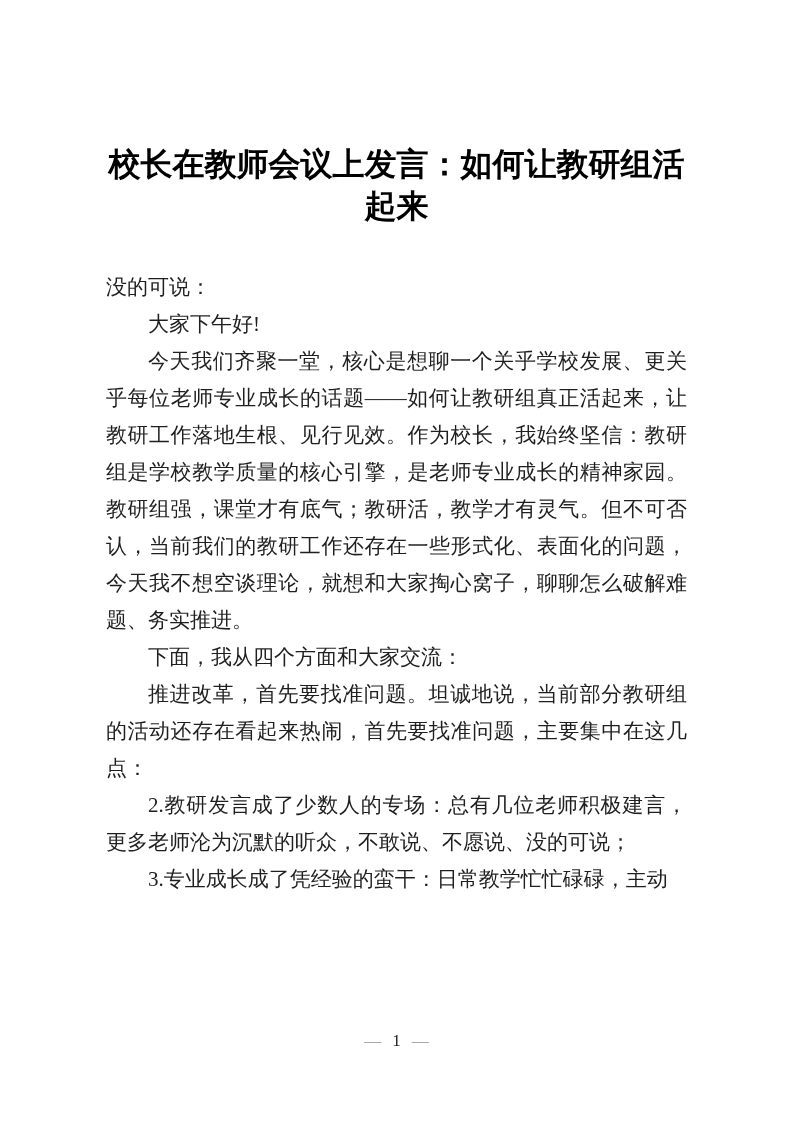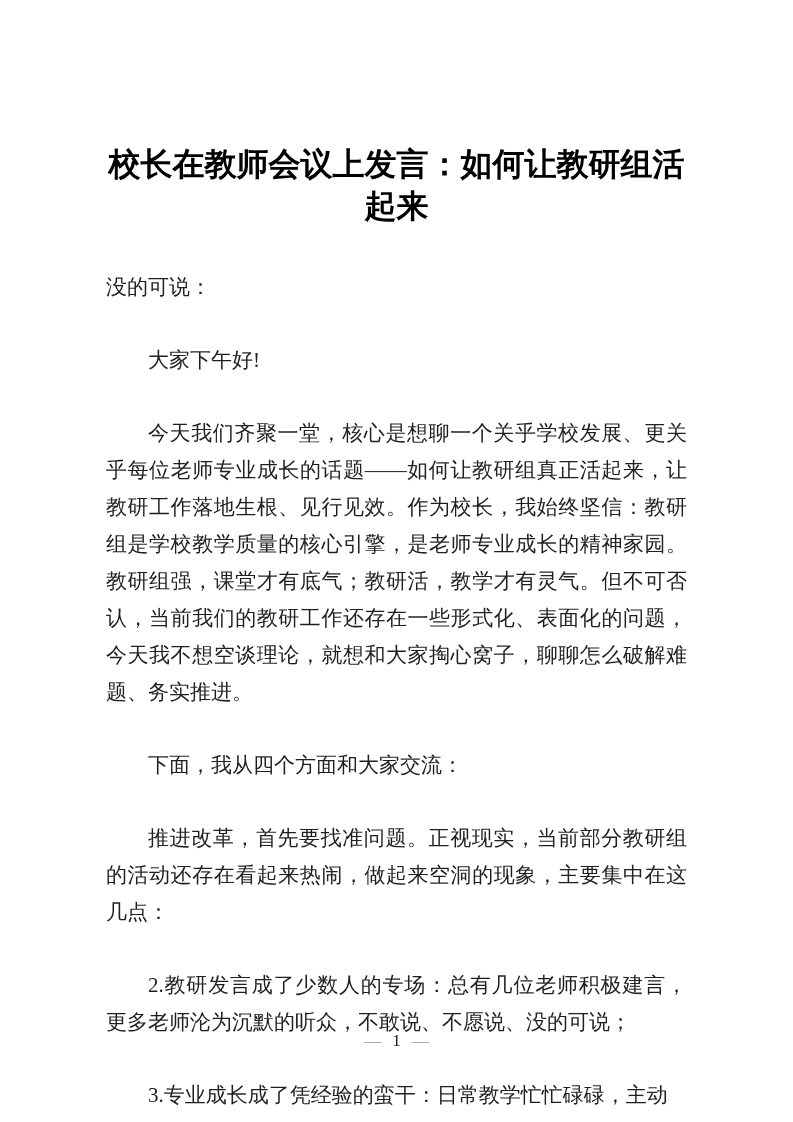--- a/index.html
+++ b/index.html
@@ -34,21 +34,20 @@
   .para {
     margin: 0;
     font-size: 21px;
     line-height: 37px;
     text-align: justify;
     color: #1f1f1f;
     word-break: break-all;
   }
   .para.indent {
     text-indent: 2em;
-    margin-top: 36px;
   }
   .para.bold {
     font-weight: bold;
     color: #000000;
     font-family: "Liberation Sans", sans-serif;
   }
   .footer {
     position: absolute;
     left: 0;
     right: 0;
@@ -70,21 +69,21 @@
 <body>
 
 <div class="page">
   <div class="content">
     <h1 class="doc-title">校长在教师会议上发言：如何让教研组活起来</h1>
     <div>
         <p class="para">没的可说：</p>
         <p class="para indent">大家下午好!</p>
         <p class="para indent">今天我们齐聚一堂，核心是想聊一个关乎学校发展、更关乎每位老师专业成长的话题——如何让教研组真正活起来，让教研工作落地生根、见行见效。作为校长，我始终坚信：教研组是学校教学质量的核心引擎，是老师专业成长的精神家园。教研组强，课堂才有底气；教研活，教学才有灵气。但不可否认，当前我们的教研工作还存在一些形式化、表面化的问题，今天我不想空谈理论，就想和大家掏心窝子，聊聊怎么破解难题、务实推进。</p>
         <p class="para indent">下面，我从四个方面和大家交流：</p>
-        <p class="para indent">推进改革，首先要找准问题。正视现实，当前部分教研组的活动还存在看起来热闹，做起来空洞的现象，主要集中在这几点：</p>
+        <p class="para indent">推进改革，首先要找准问题。坦诚地说，当前部分教研组的活动还存在看起来热闹，首先要找准问题，主要集中在这几点：</p>
         <p class="para indent">2.教研发言成了少数人的专场：总有几位老师积极建言，更多老师沦为沉默的听众，不敢说、不愿说、没的可说；</p>
         <p class="para indent">3.专业成长成了凭经验的蛮干：日常教学忙忙碌碌，主动</p>
       </div>
   </div>
   <div class="footer">
     <span class="dash">—</span><span class="num">1</span><span class="dash">—</span>
   </div>
 </div>
 
 </body></html>

